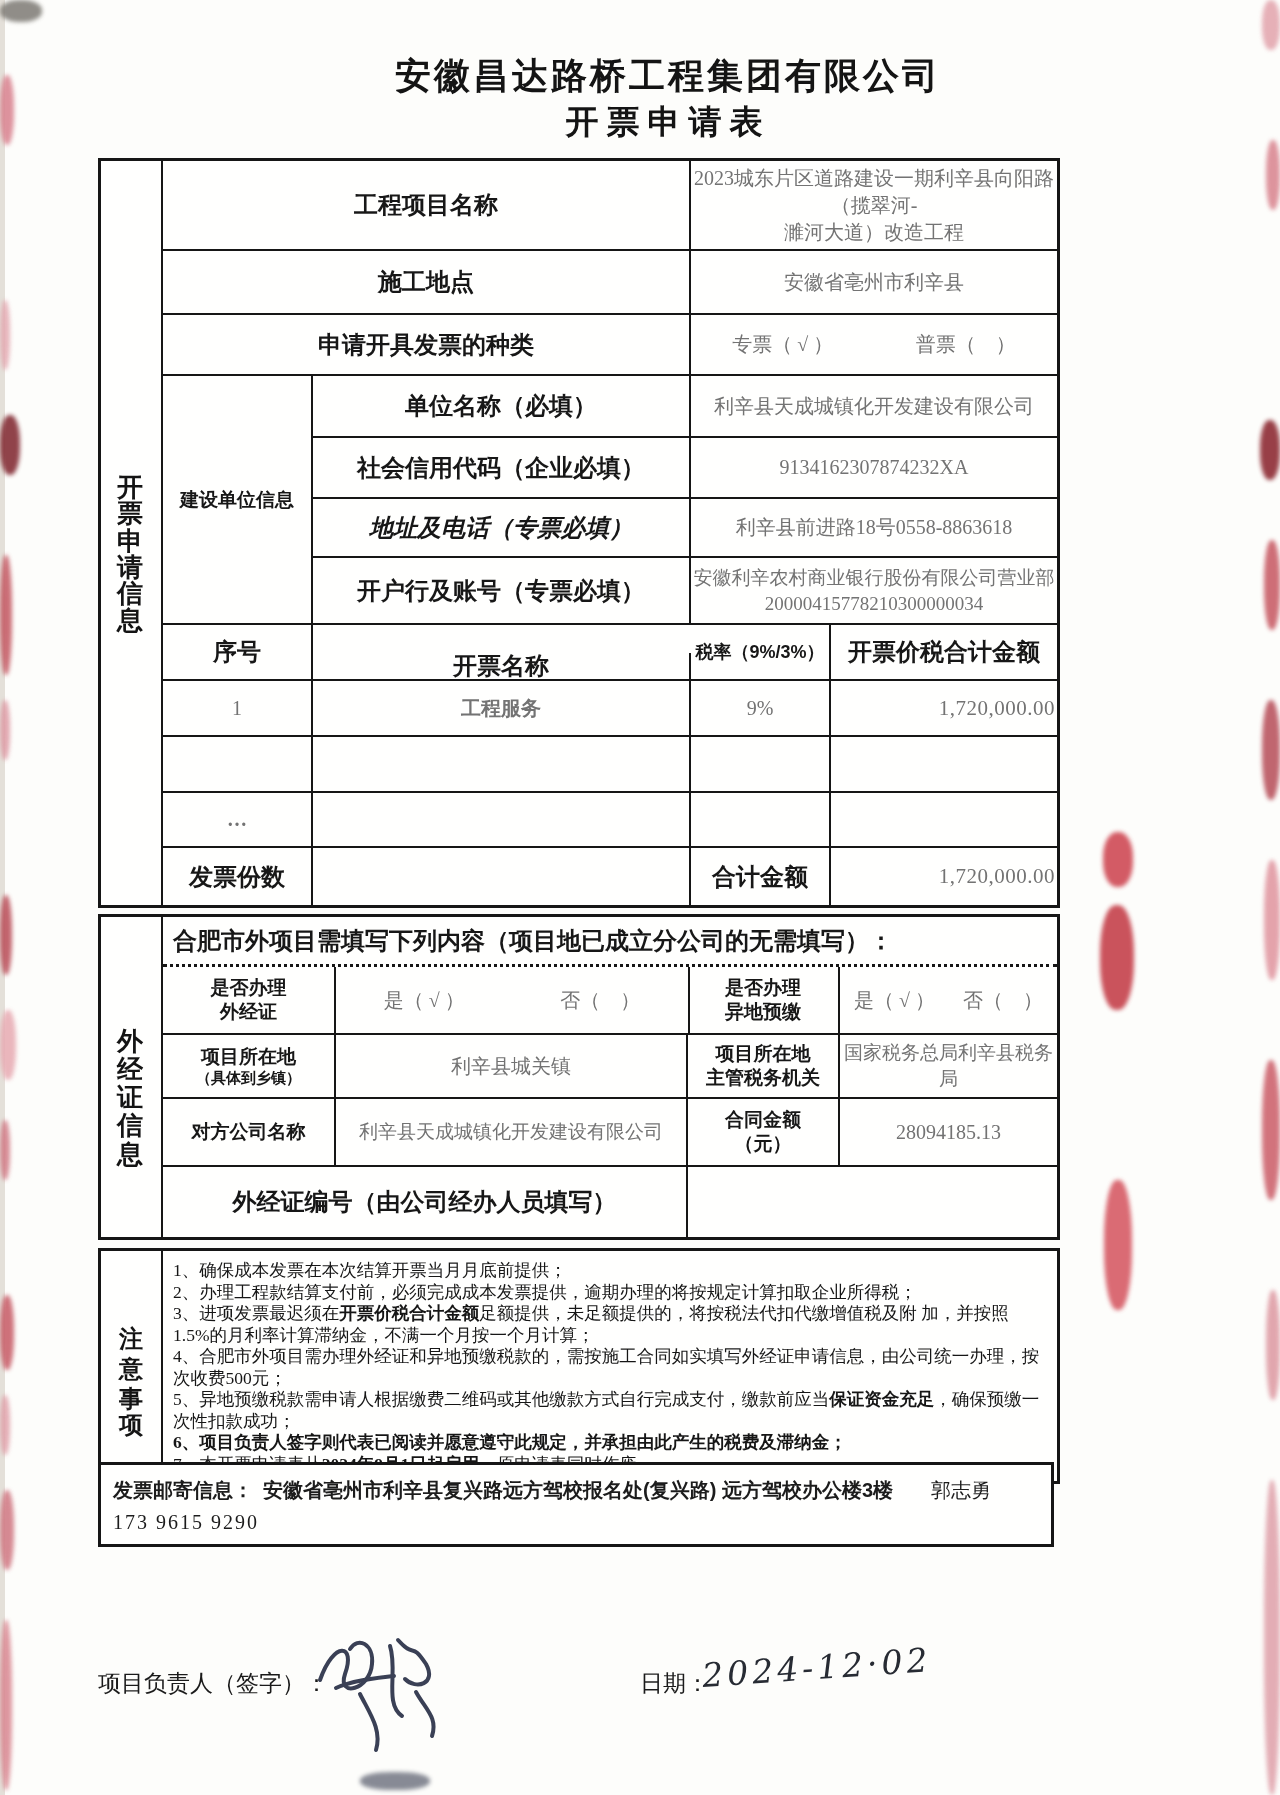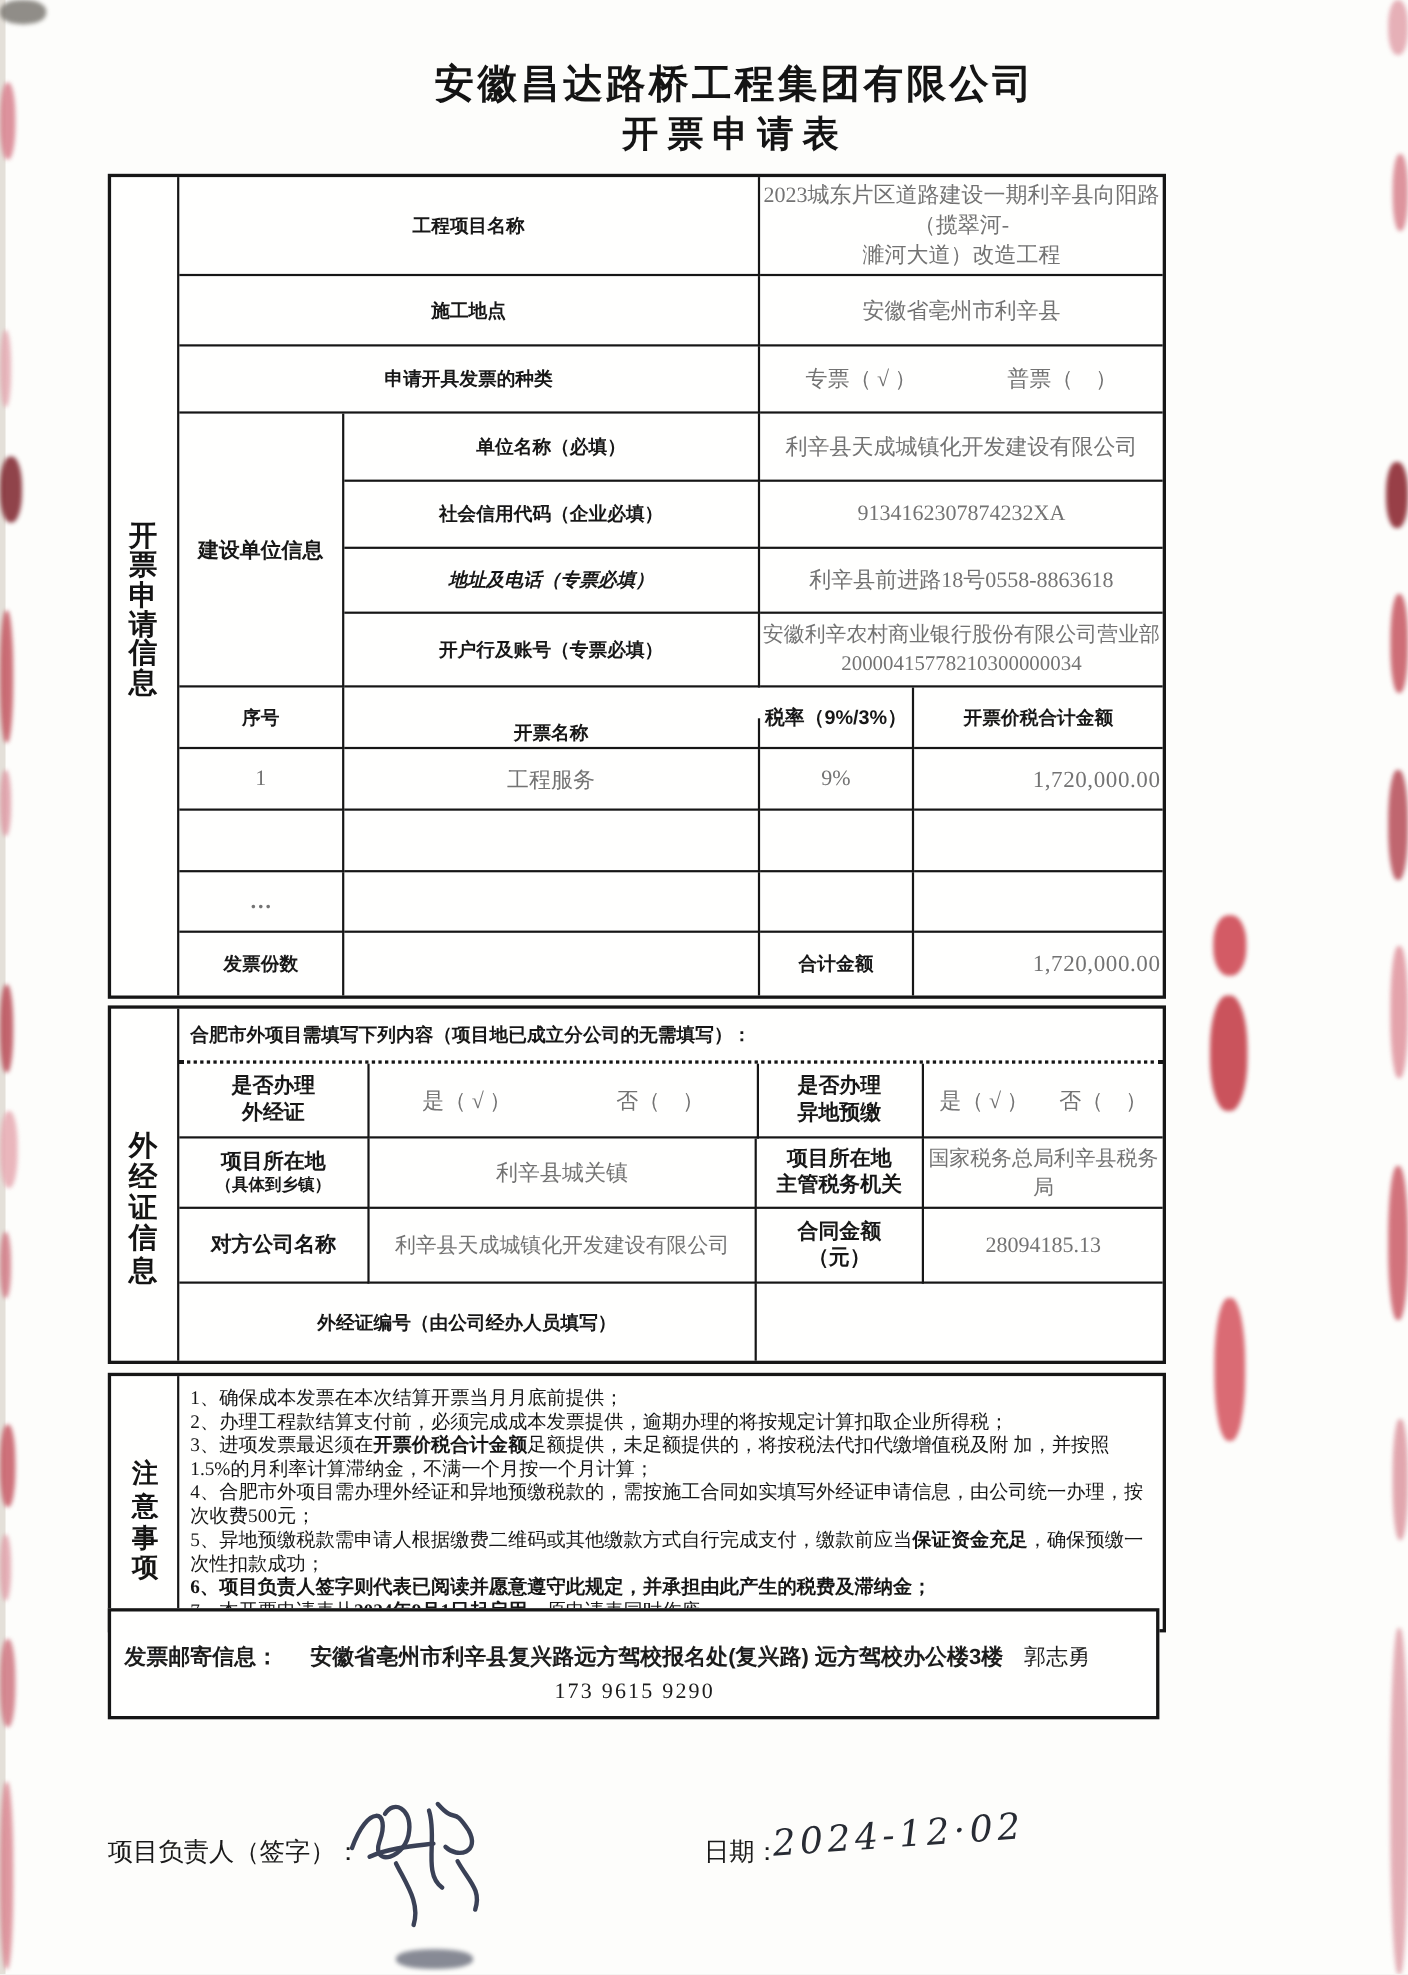--- a/index.html
+++ b/index.html
@@ -11,36 +11,36 @@
   .title{position:absolute;left:0;width:100%;text-align:center;font-family:"Liberation Sans",sans-serif;
          font-weight:700;color:#141414;margin-left:28px;}
   .title.t1{top:52px;font-size:36px;letter-spacing:3px;}
   .title.t2{top:100px;font-size:33px;letter-spacing:8px;}
   .grid{position:absolute;background:#fffffe;display:grid;border:3px solid #161616;}
   .grid>div{border-right:2px solid #161616;border-bottom:2px solid #161616;
             display:flex;align-items:center;justify-content:center;flex-direction:column;
             text-align:center;overflow:hidden;}
   .grid>div.br0{border-right:none;}
   .grid>div.bb0{border-bottom:none;}
-  .lab{font-family:"Liberation Sans",sans-serif;font-weight:700;font-size:17px;color:#171717;}
+  .lab{font-family:"Liberation Sans",sans-serif;font-weight:700;font-size:24px;color:#171717;}
   .lab2{font-family:"Liberation Sans",sans-serif;font-weight:700;font-size:19px;color:#171717;line-height:1.25;}
   .val{font-family:"Liberation Serif",serif;font-size:20px;color:#737373;}
   .pre{white-space:pre-line;line-height:1.35;}
   .vlabel{font-family:"Liberation Sans",sans-serif;font-weight:700;font-size:26px;color:#141414;
           writing-mode:vertical-lr;text-orientation:upright;letter-spacing:26px;}
   .amount{justify-content:flex-end !important;flex-direction:row !important;
           font-family:"Liberation Serif",serif;font-size:21px;padding-right:2px;letter-spacing:.5px;padding-left:36px;}
   .ticks{flex-direction:row !important;justify-content:space-around !important;width:100%;}
   .dotted{border-bottom:3px dotted #161616 !important;}
   .leftcell{align-items:flex-start !important;text-align:left !important;padding-left:10px;}
   .notes-box{align-items:flex-start !important;justify-content:flex-start !important;
              text-align:left !important;padding:9px 12px 6px 10px;}
   .note-line{font-family:"Liberation Serif",serif;font-size:17.5px;line-height:21.5px;color:#161616;margin:0;}
   .mailbox{position:absolute;left:98px;top:1462px;width:956px;box-sizing:border-box;border:3px solid #161616;
-           background:#fffffe;padding:28px 10px 10px 12px;text-align:center;}
+           background:#fffffe;padding:12px 10px 10px 12px;}
   .mail-l1{display:flex;align-items:baseline;}
   .mail-label{font-family:"Liberation Sans",sans-serif;font-weight:700;font-size:20px;white-space:nowrap;}
   .mail-addr{font-family:"Liberation Sans",sans-serif;font-weight:700;font-size:20px;margin-left:10px;flex:1;}
   .mail-name{font-family:"Liberation Serif",serif;font-size:20px;margin-right:50px;}
   .mail-phone{font-family:"Liberation Serif",serif;font-size:20px;letter-spacing:2px;margin-top:7px;}
   .foot-label{position:absolute;font-family:"Liberation Serif",serif;font-size:23px;color:#1a1a1a;}
   .hand-date{position:absolute;left:702px;top:1648px;font-family:"DejaVu Serif",serif;font-style:italic;
              font-size:33px;color:#272b33;transform:rotate(-4deg);letter-spacing:4px;}
   .sig{position:absolute;left:298px;top:1618px;}
 </style>
@@ -112,21 +112,21 @@
     <div class="lab" style="grid-area:7/3/8/4;">开户行及账号（专票必填）</div>
     <div class="val pre br0" style="grid-area:7/4/8/6;font-size:19px;">安徽利辛农村商业银行股份有限公司营业部
 20000415778210300000034</div>
 
     <div class="lab" style="grid-area:8/2/9/3;">序号</div>
     <div class="lab" style="grid-area:8/3/9/4;margin-top:28px;">开票名称</div>
     <div class="lab" style="grid-area:8/4/9/5;font-size:18px;">税率（9%/3%）</div>
     <div class="lab br0" style="grid-area:8/5/9/6;">开票价税合计金额</div>
 
     <div class="val" style="grid-area:9/2/10/3;">1</div>
-    <div class="val" style="grid-area:9/3/10/4;">工程服务</div>
+    <div class="val" style="grid-area:9/3/10/4;font-weight:bold;">工程服务</div>
     <div class="val" style="grid-area:9/4/10/5;">9%</div>
     <div class="val br0 amount" style="grid-area:9/5/10/6;">1,720,000.00</div>
 
     <div class="val" style="grid-area:10/2/11/3;"></div>
     <div class="val" style="grid-area:10/3/11/4;"></div>
     <div class="val" style="grid-area:10/4/11/5;"></div>
     <div class="val br0" style="grid-area:10/5/11/6;"></div>
 
     <div class="val" style="grid-area:11/2/12/3;font-weight:700;">…</div>
     <div class="val" style="grid-area:11/3/12/4;"></div>

